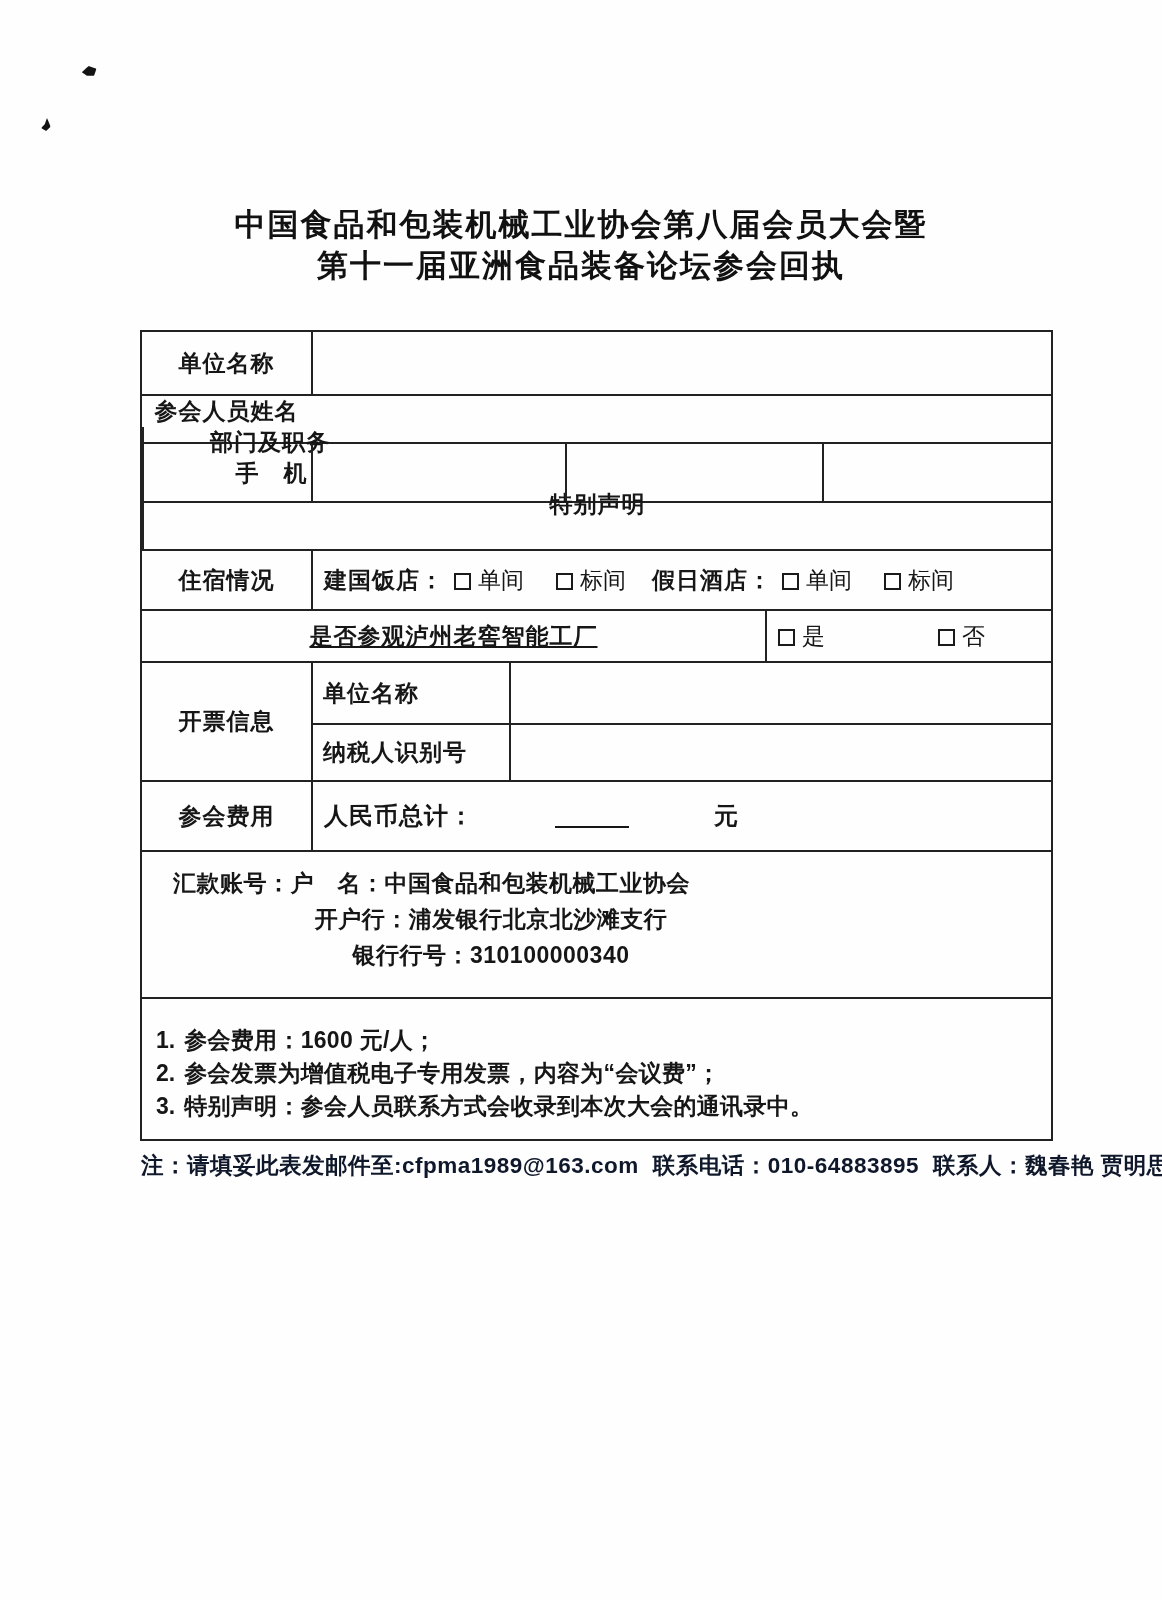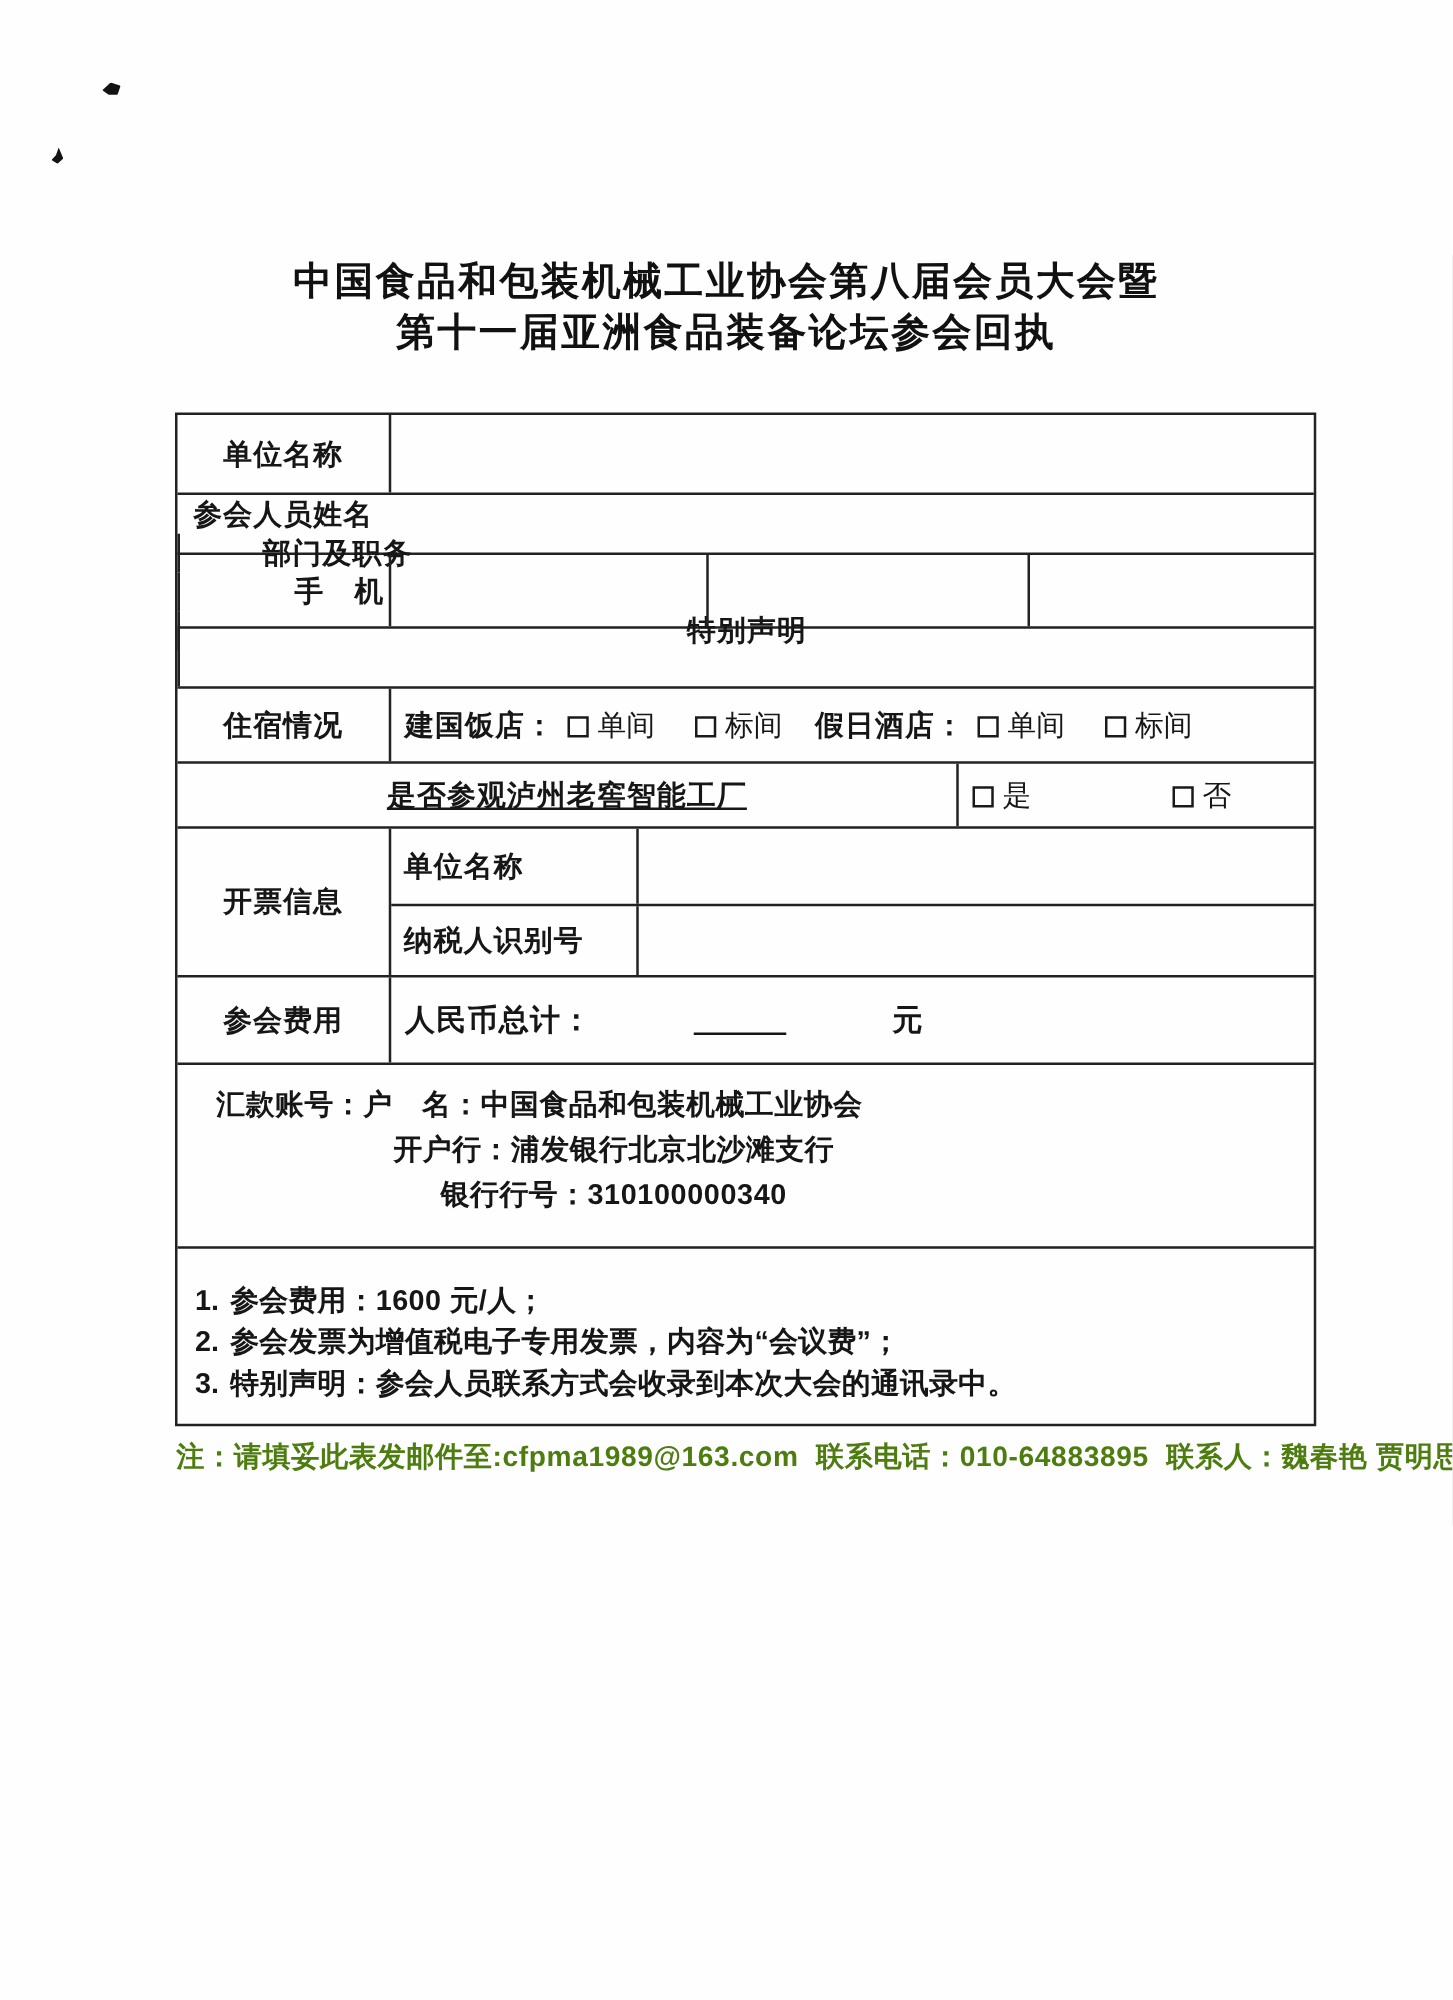--- a/index.html
+++ b/index.html
@@ -106,21 +106,21 @@
 
   
   .notes-block { height: 140px; padding: 25px 0 0 14px; font-size: 23px; line-height: 33px; }
   .note-line { white-space: pre-wrap; }
   .note-num { font-weight: 700; margin-right: 9px; }
   .note-text { font-weight: 600; letter-spacing: 0.3px; }
 
   
   .footer-note {
     position: absolute; left: 141px; top: 1150px; width: 930px;
-    font-size: 22.5px; font-weight: 700; letter-spacing: 0.5px; color: #4d7c0f;
+    font-size: 22.5px; font-weight: 700; letter-spacing: 0.5px; color: #0f172a;
     white-space: nowrap;
   }
   .footer-note .seg { margin-left: 14px; }
   .footer-note .seg-tight { margin-left: 0; }
 </style>
 </head>
 <body>
 
 <div class="page">
 

